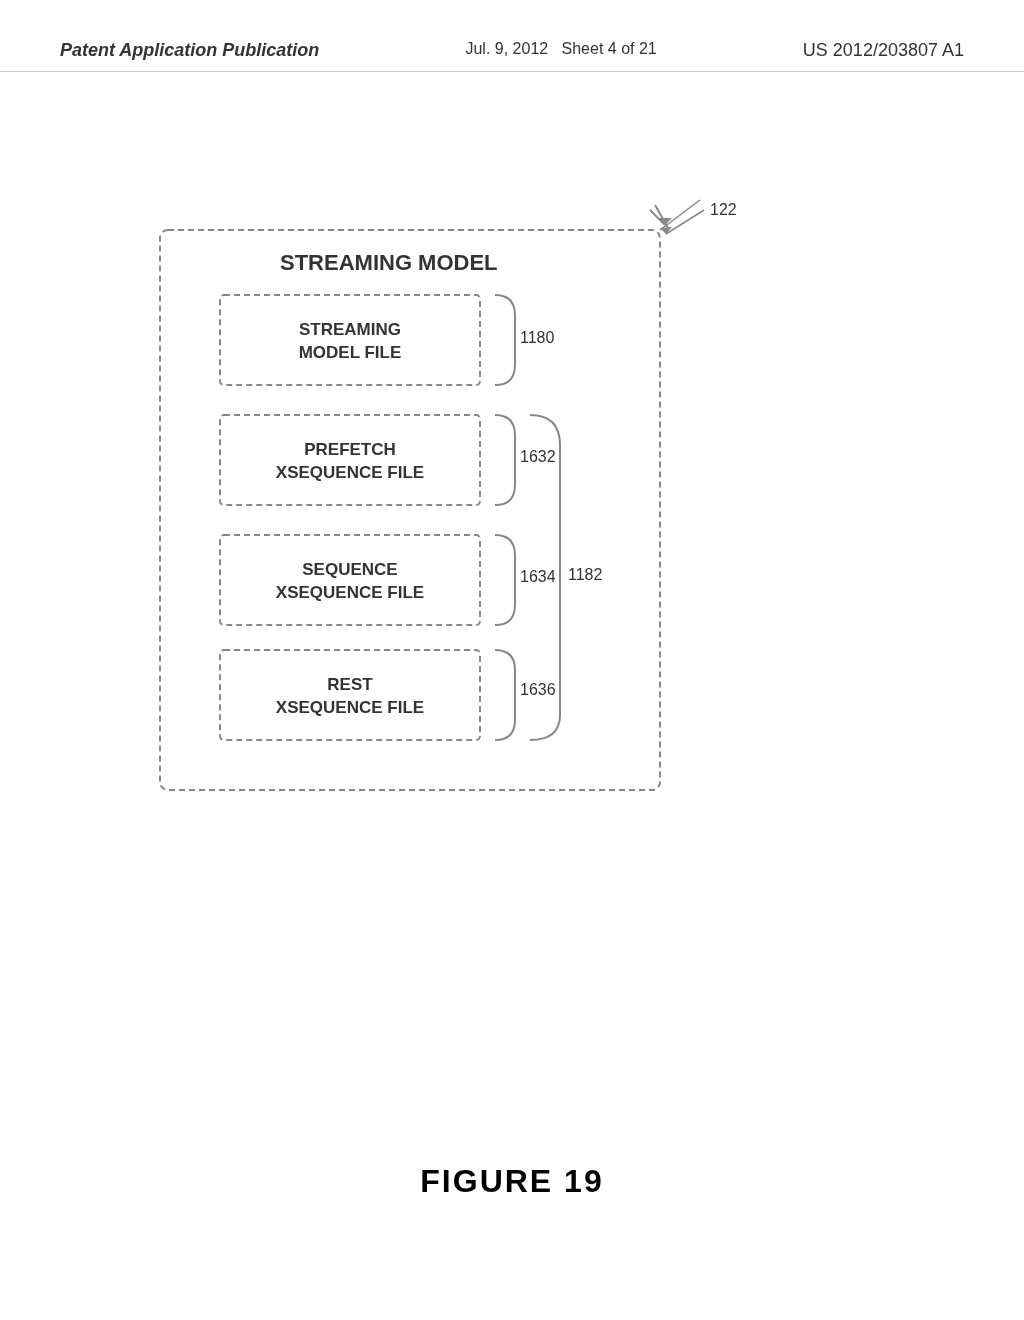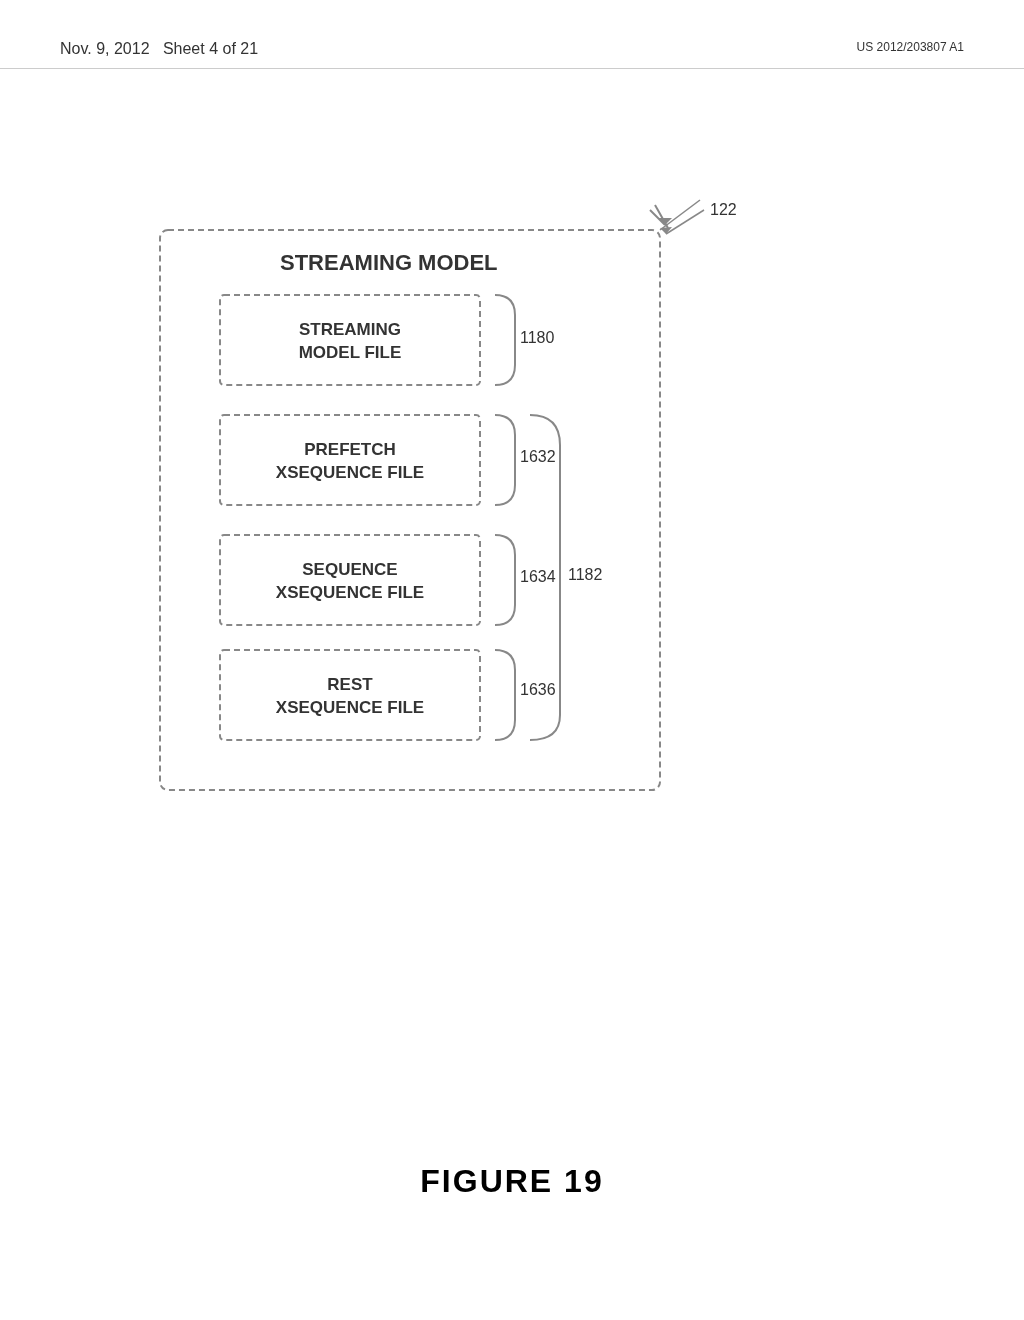--- a/index.html
+++ b/index.html
@@ -33,21 +33,21 @@
       color: #333;
     }
 
     .header-center {
       font-size: 16px;
       color: #333;
       text-align: center;
     }
 
     .header-right {
-      font-size: 12px;
+      font-size: 18px;
       color: #333;
       text-align: right;
     }
 
     .diagram-area {
       position: absolute;
       top: 200px;
       left: 100px;
       width: 820px;
       height: 700px;
@@ -71,22 +71,23 @@
       left: 0;
       width: 820px;
       height: 700px;
       overflow: visible;
     }
   </style>
 </head>
 <body>
 
 <div class="page-header">
+  <div class="header-left">Patent Application Publication</div>
   <div class="header-center">
-    <span>Nov. 9, 2012</span>&nbsp;&nbsp;
+    <span>Jul. 9, 2012</span>&nbsp;&nbsp;
     <span>Sheet 4 of 21</span>
   </div>
   <div class="header-right">US 2012/203807 A1</div>
 </div>
 
 <div class="diagram-area">
 
   <svg class="diagram-svg">
 
     <rect x="60" y="30" width="500" height="560" rx="8" ry="8" fill="none" stroke="#888" stroke-width="2" stroke-dasharray="6,4"></rect>

